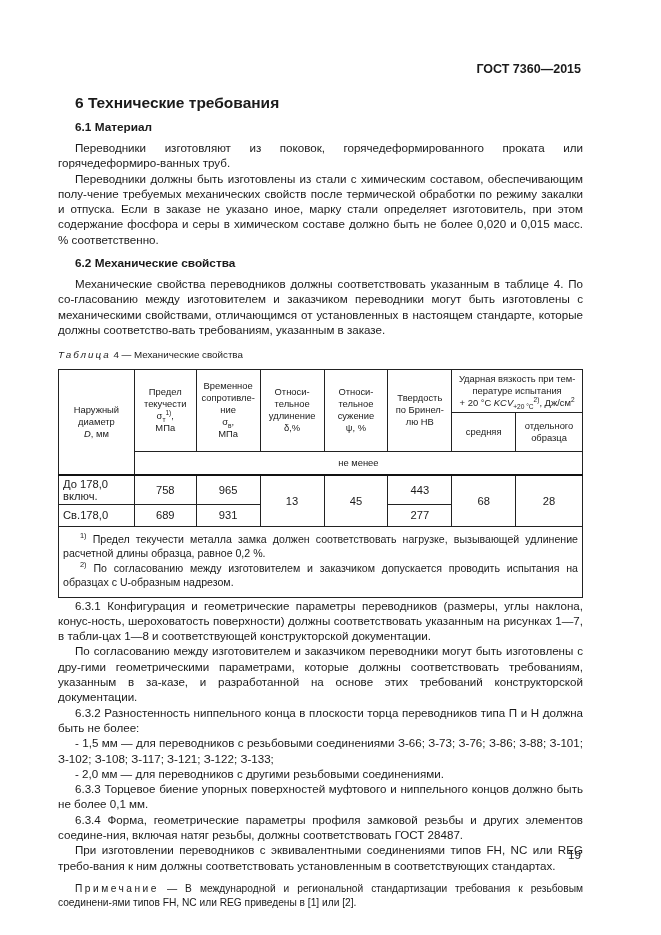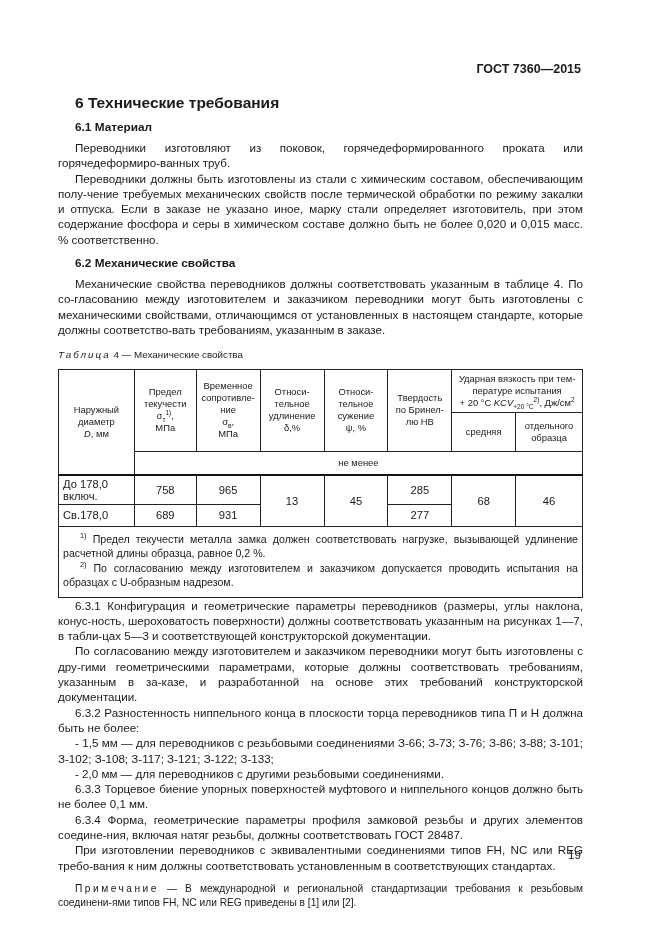--- a/index.html
+++ b/index.html
@@ -109,40 +109,40 @@
       </tr>
       <tr>
         <td colspan="7" style="height:18px;">не менее</td>
       </tr>
       <tr class="data thick-top">
         <td class="left">До 178,0 включ.</td>
         <td>758</td>
         <td>965</td>
         <td rowspan="2">13</td>
         <td rowspan="2">45</td>
-        <td>285</td>
+        <td>443</td>
         <td rowspan="2">68</td>
-        <td rowspan="2">46</td>
+        <td rowspan="2">28</td>
       </tr>
       <tr class="data">
         <td class="left">Св.178,0</td>
         <td>689</td>
         <td>931</td>
         <td>277</td>
       </tr>
       <tr>
         <td colspan="8" class="notes">
           <div class="n"><sup>1)</sup><span> Предел текучести металла замка должен соответствовать нагрузке, вызывающей удлинение расчетной длины образца, равное 0,2 %.</span></div>
           <div class="n"><sup>2)</sup><span> По согласованию между изготовителем и заказчиком допускается проводить испытания на образцах с U-образным надрезом.</span></div>
         </td>
       </tr>
     </tbody>
       </table>
 
-    <p>6.3.1 Конфигурация и геометрические параметры переводников (размеры, углы наклона, конус-ность, шероховатость поверхности) должны соответствовать указанным на рисунках 1—7, в табли-цах 5—3 и соответствующей конструкторской документации.</p>
+    <p>6.3.1 Конфигурация и геометрические параметры переводников (размеры, углы наклона, конус-ность, шероховатость поверхности) должны соответствовать указанным на рисунках 1—7, в табли-цах 1—8 и соответствующей конструкторской документации.</p>
     <p>По согласованию между изготовителем и заказчиком переводники могут быть изготовлены с дру-гими геометрическими параметрами, которые должны соответствовать требованиям, указанным в за-казе, и разработанной на основе этих требований конструкторской документации.</p>
     <p>6.3.2 Разностенность ниппельного конца в плоскости торца переводников типа П и Н должна быть не более:</p>
     <p>- 1,5 мм — для переводников с резьбовыми соединениями З-66; З-73; З-76; З-86; З-88; З-101; З-102; З-108; З-117; З-121; З-122; З-133;</p>
     <p>- 2,0 мм — для переводников с другими резьбовыми соединениями.</p>
     <p>6.3.3 Торцевое биение упорных поверхностей муфтового и ниппельного концов должно быть не более 0,1 мм.</p>
     <p>6.3.4 Форма, геометрические параметры профиля замковой резьбы и других элементов соедине-ния, включая натяг резьбы, должны соответствовать ГОСТ 28487.</p>
     <p>При изготовлении переводников с эквивалентными соединениями типов FH, NC или REG требо-вания к ним должны соответствовать установленным в соответствующих стандартах.</p>
 
     <p class="note"><span class="sp">Примечание</span><span> — В международной и региональной стандартизации требования к резьбовым соединени-ями типов FH, NC или REG приведены в [1] или [2].</span></p>
 

